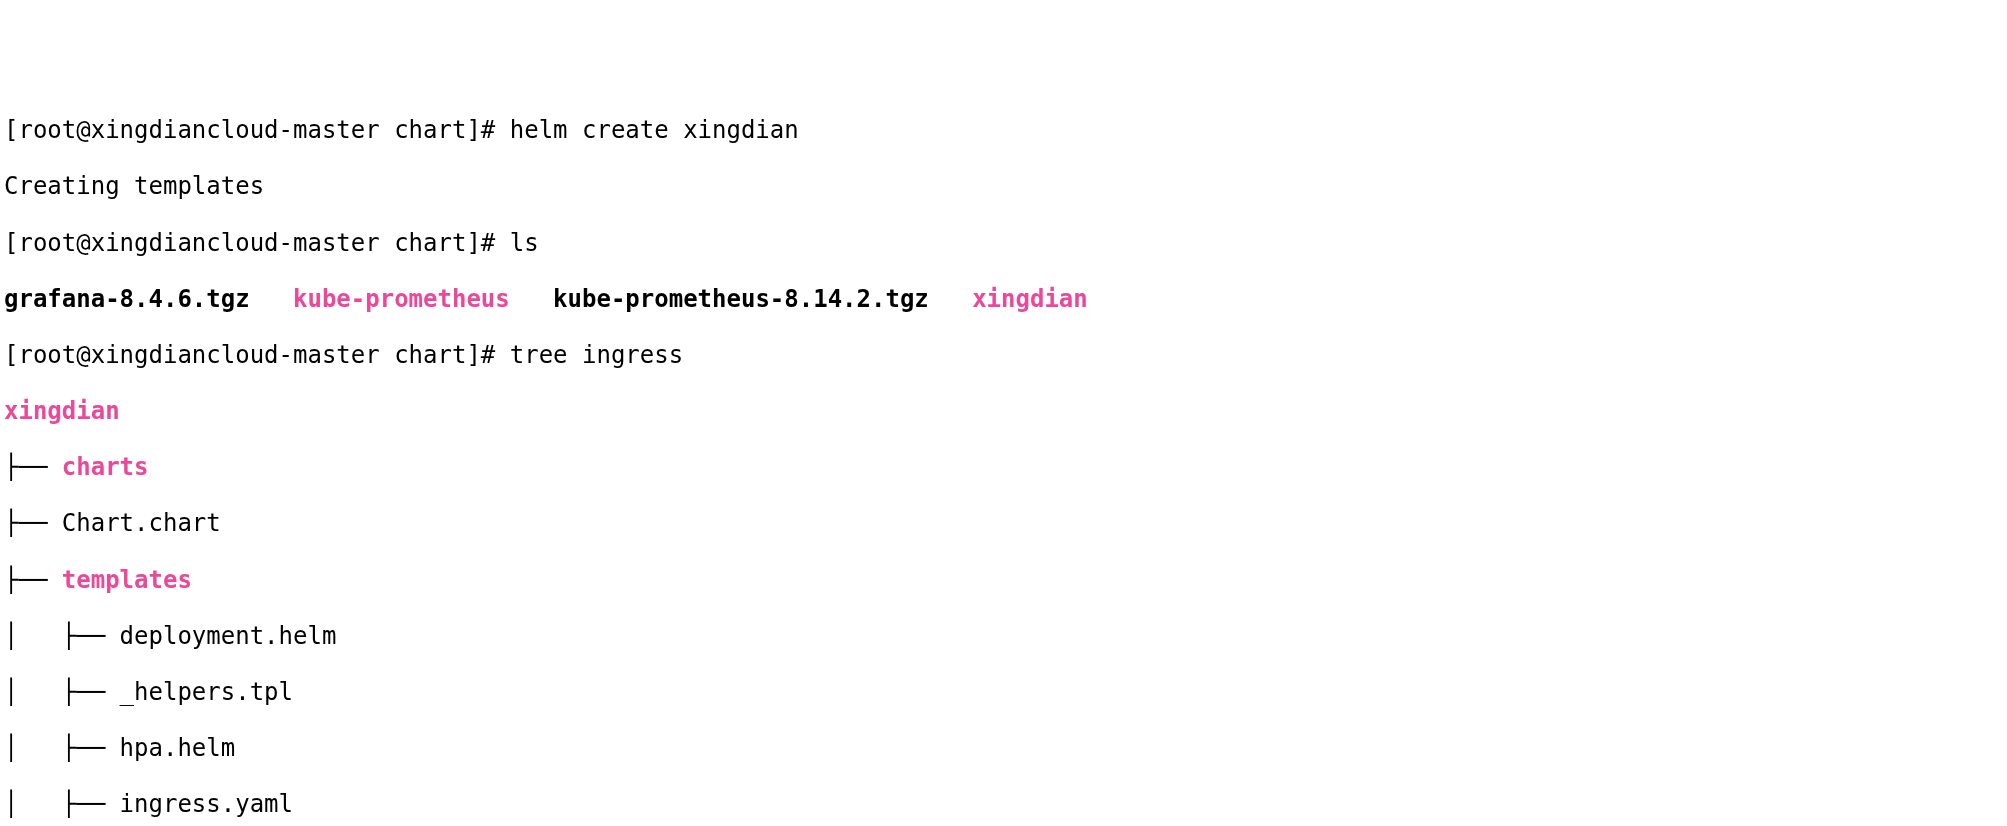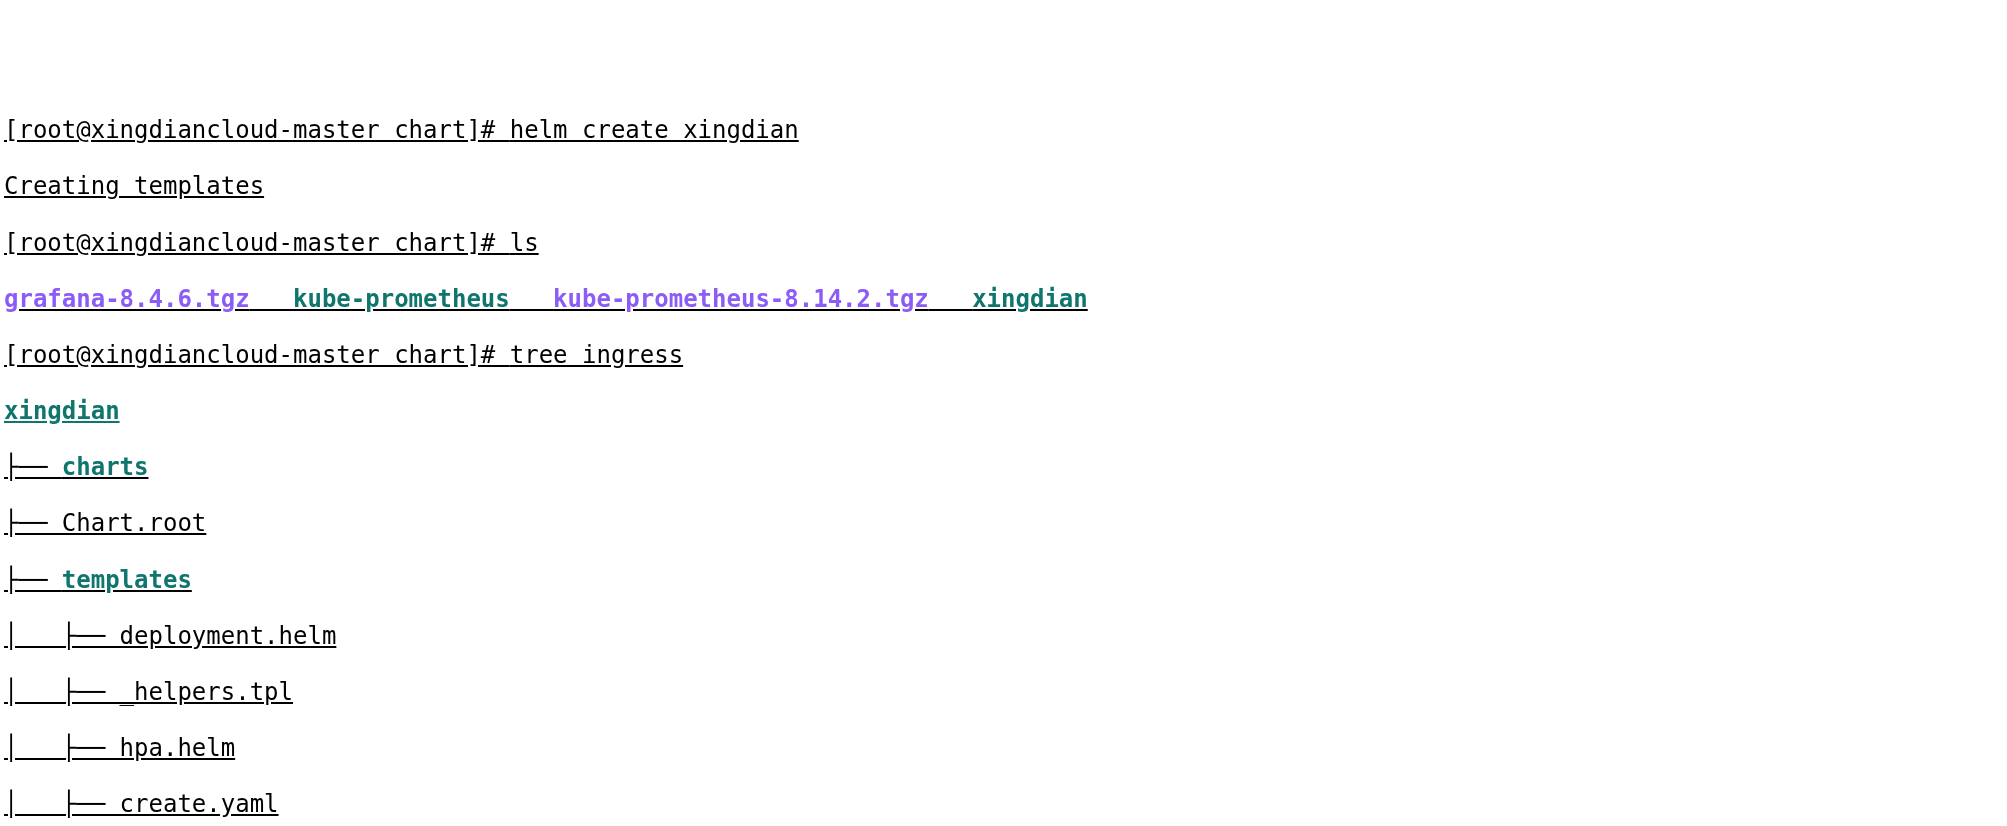--- a/index.html
+++ b/index.html
@@ -7,52 +7,51 @@
       padding: 4px;
       background: #ffffff;
       font-family: "DejaVu Sans Mono", "Consolas", "Liberation Mono", monospace;
       font-size: 24px;
       line-height: 1.17;
       color: #000000;
       white-space: pre;
     }
     .line {
       display: block;
-      text-decoration: underline;
     }
     .red {
-      color: #8b5cf6;
+      color: #000000;
       font-weight: bold;
     }
     .blue {
-      color: #0f766e;
+      color: #ec4899;
       font-weight: bold;
     }
     .black {
       color: #000000;
     }
   </style>
 </head>
 <body>
 
 
 
 <span class="line"><span class="black">[root@xingdiancloud-master chart]# </span><span class="black">helm create xingdian</span></span>
 <span class="line black">Creating templates</span>
 <span class="line"><span class="black">[root@xingdiancloud-master chart]# </span><span class="black">ls</span></span>
 <span class="line"><span class="red">grafana-8.4.6.tgz</span><span>   </span><span class="blue">kube-prometheus</span><span>   </span><span class="red">kube-prometheus-8.14.2.tgz</span><span>   </span><span class="blue">xingdian</span></span>
 <span class="line"><span class="black">[root@xingdiancloud-master chart]# </span><span class="black">tree ingress</span></span>
 <span class="line blue">xingdian</span>
 <span class="line"><span class="black">├── </span><span class="blue">charts</span></span>
-<span class="line black">├── Chart.root</span>
+<span class="line black">├── Chart.chart</span>
 <span class="line"><span class="black">├── </span><span class="blue">templates</span></span>
 <span class="line black">│   ├── deployment.helm</span>
 <span class="line black">│   ├── _helpers.tpl</span>
 <span class="line black">│   ├── hpa.helm</span>
-<span class="line black">│   ├── create.yaml</span>
+<span class="line black">│   ├── ingress.yaml</span>
 
 
 
 
 
 
 <span class="line"></span>
 
 
 

